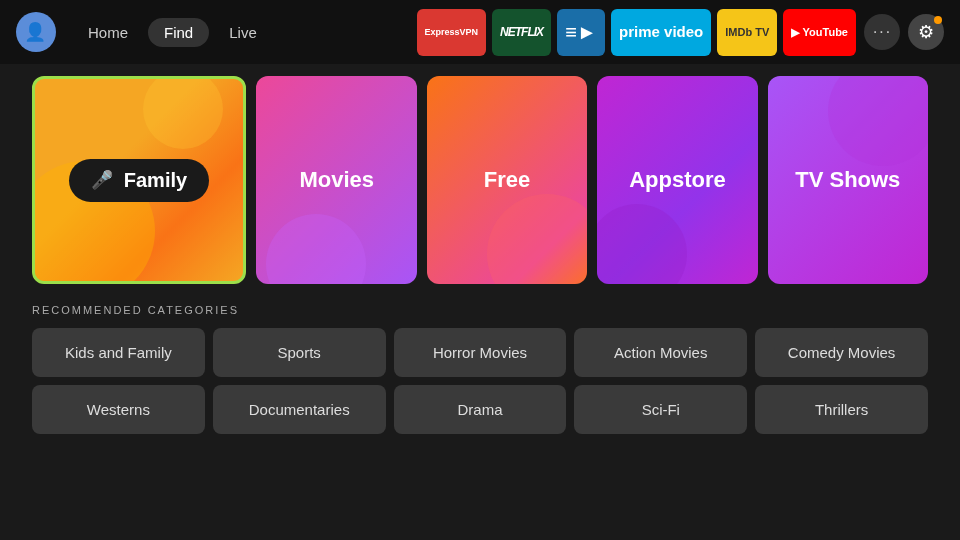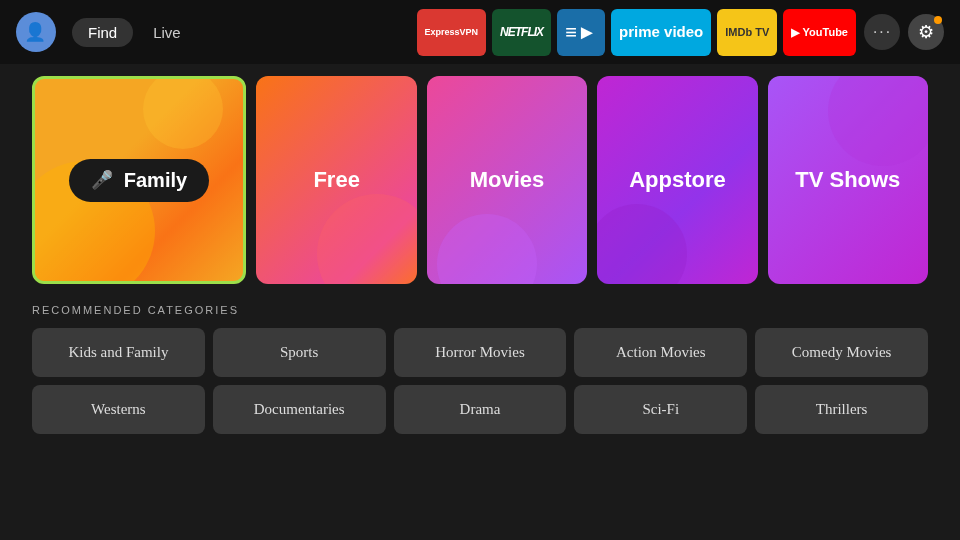--- a/index.html
+++ b/index.html
@@ -243,31 +243,31 @@
     }
     .category-btn {
       background: #3a3a3a;
       border-radius: 8px;
       padding: 16px 10px;
       text-align: center;
       font-size: 15px;
       color: #ddd;
       cursor: pointer;
       font-weight: 400;
-      font-family: Liberation Serif, serif;
     }
   </style>
 </head>
 <body>
 
 <div class="top-nav">
   <div class="avatar">
     <span style="font-size:18px;">👤</span>
   </div>
   <div class="nav-links">
+    <div class="nav-link">Home</div>
     <div class="nav-link active">Find</div>
     <div class="nav-link">Live</div>
   </div>
   <div class="nav-spacer"></div>
   <div class="app-icons">
     <div class="app-badge app-expressvpn">ExpressVPN</div>
     <div class="app-badge app-netflix">NETFLIX</div>
     <div class="app-badge app-freevee" style="font-size:20px; background:#1a6ea8; font-weight:900;">≡►</div>
     <div class="app-badge app-prime">prime video</div>
     <div class="app-badge app-imdb">IMDb TV</div>
@@ -282,26 +282,26 @@
 
 <div class="tiles-section">
 
   <div class="tile tile-search">
     <div class="search-pill">
       <span class="mic-icon">🎤</span>
       <span>Family</span>
     </div>
   </div>
 
+  <div class="tile tile-movies">
+    <span class="tile-label">Movies</span>
+  </div>
+
   <div class="tile tile-free">
     <span class="tile-label">Free</span>
-  </div>
-
-  <div class="tile tile-movies">
-    <span class="tile-label">Movies</span>
   </div>
 
   <div class="tile tile-appstore">
     <span class="tile-label">Appstore</span>
   </div>
 
   <div class="tile tile-tvshows">
     <span class="tile-label">TV Shows</span>
   </div>
 </div>

